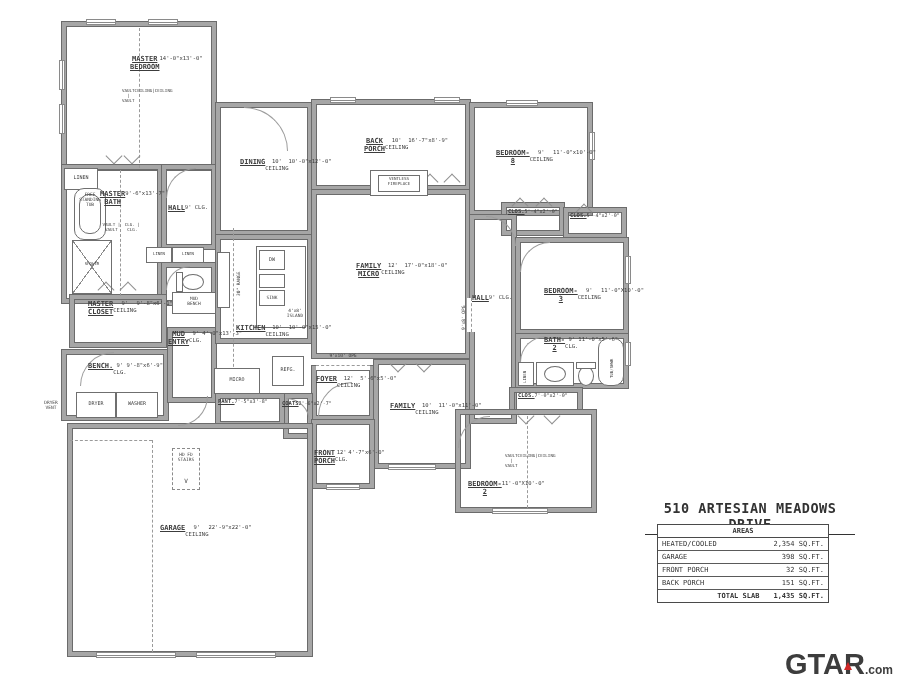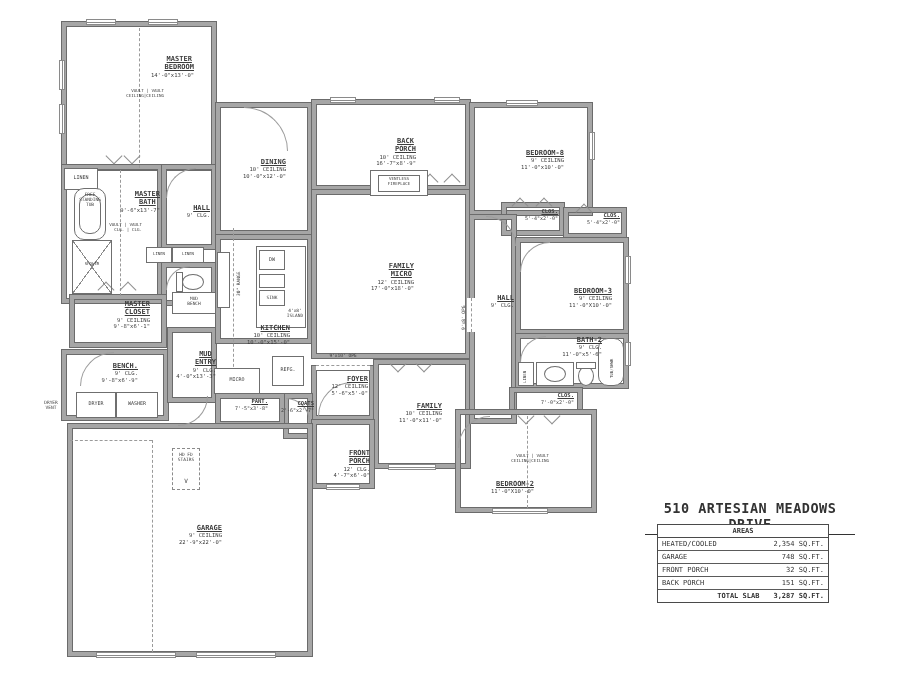--- a/index.html
+++ b/index.html
@@ -28,21 +28,21 @@
   .winh{background:#fff linear-gradient(#8a8a8a,#8a8a8a) center/100% 1px no-repeat;}
   .winv{background:#fff linear-gradient(#8a8a8a,#8a8a8a) center/1px 100% no-repeat;}
   
   .arc{position:absolute;box-sizing:border-box;}
   .arc-tl{border-top:1px solid #9d9d9d;border-left:1px solid #9d9d9d;border-top-left-radius:100%;}
   .arc-tr{border-top:1px solid #9d9d9d;border-right:1px solid #9d9d9d;border-top-right-radius:100%;}
   .arc-br{border-bottom:1px solid #9d9d9d;border-right:1px solid #9d9d9d;border-bottom-right-radius:100%;}
   .chev{position:absolute;width:11px;height:11px;border-left:1px solid #8f8f8f;border-bottom:1px solid #8f8f8f;transform:rotate(-45deg);}
   .chev.up{transform:rotate(135deg);}
   
-  .lbl{position:absolute;display:flex;flex-direction:column;align-items:flex-end;text-align:center;line-height:1.2;}
+  .lbl{position:absolute;display:flex;flex-direction:row;align-items:flex-start;text-align:center;line-height:1.2;}
   .rname{font-size:7px;font-weight:bold;text-decoration:underline;white-space:pre-line;}
   .rsub{font-size:5.5px;white-space:pre-line;}
   .rsub:empty,.rname:empty{display:none;}
   .tinyl .rname{font-size:5.5px;}
   .tinyl .rsub{font-size:5px;}
   .fxl{position:absolute;font-size:5px;line-height:1.15;text-align:center;white-space:pre-line;}
   .vtxt{position:absolute;font-size:4.5px;white-space:nowrap;transform:rotate(-90deg);transform-origin:left top;}
   
   .title{position:absolute;left:645px;top:500px;width:210px;text-align:center;
          font-size:13.5px;font-weight:bold;letter-spacing:.5px;color:#333;
@@ -237,21 +237,21 @@
     <span class="rsub">9' CEILING</span>
     <span class="rsub">9'-8"x6'-1"</span>
   </div>
 
   <div class="lbl" style="left:88px;top:362px;width:50px">
     <span class="rname">BENCH.</span>
     <span class="rsub">9' CLG.</span>
     <span class="rsub">9'-8"x6'-9"</span>
   </div>
 
-  <div class="lbl" style="left:168px;top:350px;width:48px">
+  <div class="lbl" style="left:168px;top:330px;width:48px">
     <span class="rname">MUD
 ENTRY</span>
     <span class="rsub">9' CLG.</span>
     <span class="rsub">4'-0"x13'-3"</span>
   </div>
 
   <div class="lbl" style="left:240px;top:158px;width:46px">
     <span class="rname">DINING</span>
     <span class="rsub">10' CEILING</span>
     <span class="rsub">10'-0"x12'-0"</span>
@@ -364,30 +364,34 @@
   <div class="title">510 ARTESIAN MEADOWS DRIVE</div>
 
   <div class="atable">
     <div class="hd">AREAS</div>
     <div class="arow">
       <span>HEATED/COOLED</span>
       <span class="v">2,354 SQ.FT.</span>
     </div>
     <div class="arow">
       <span>GARAGE</span>
-      <span class="v">748 SQ.FT.</span>
+      <span class="v">398 SQ.FT.</span>
     </div>
     <div class="arow">
       <span>FRONT PORCH</span>
       <span class="v">32 SQ.FT.</span>
     </div>
     <div class="arow">
       <span>BACK PORCH</span>
       <span class="v">151 SQ.FT.</span>
     </div>
     <div class="arow total">
       <span>TOTAL SLAB</span>
-      <span class="v">3,287 SQ.FT.</span>
-    </div>
-  </div>
-
+      <span class="v">1,435 SQ.FT.</span>
+    </div>
+  </div>
+
+  <div class="logo">
+    <span class="big">GTAR</span><span class="com">.com</span>
+    <div class="logo-tri"></div>
+  </div>
 
 </div>
 
 </body></html>

